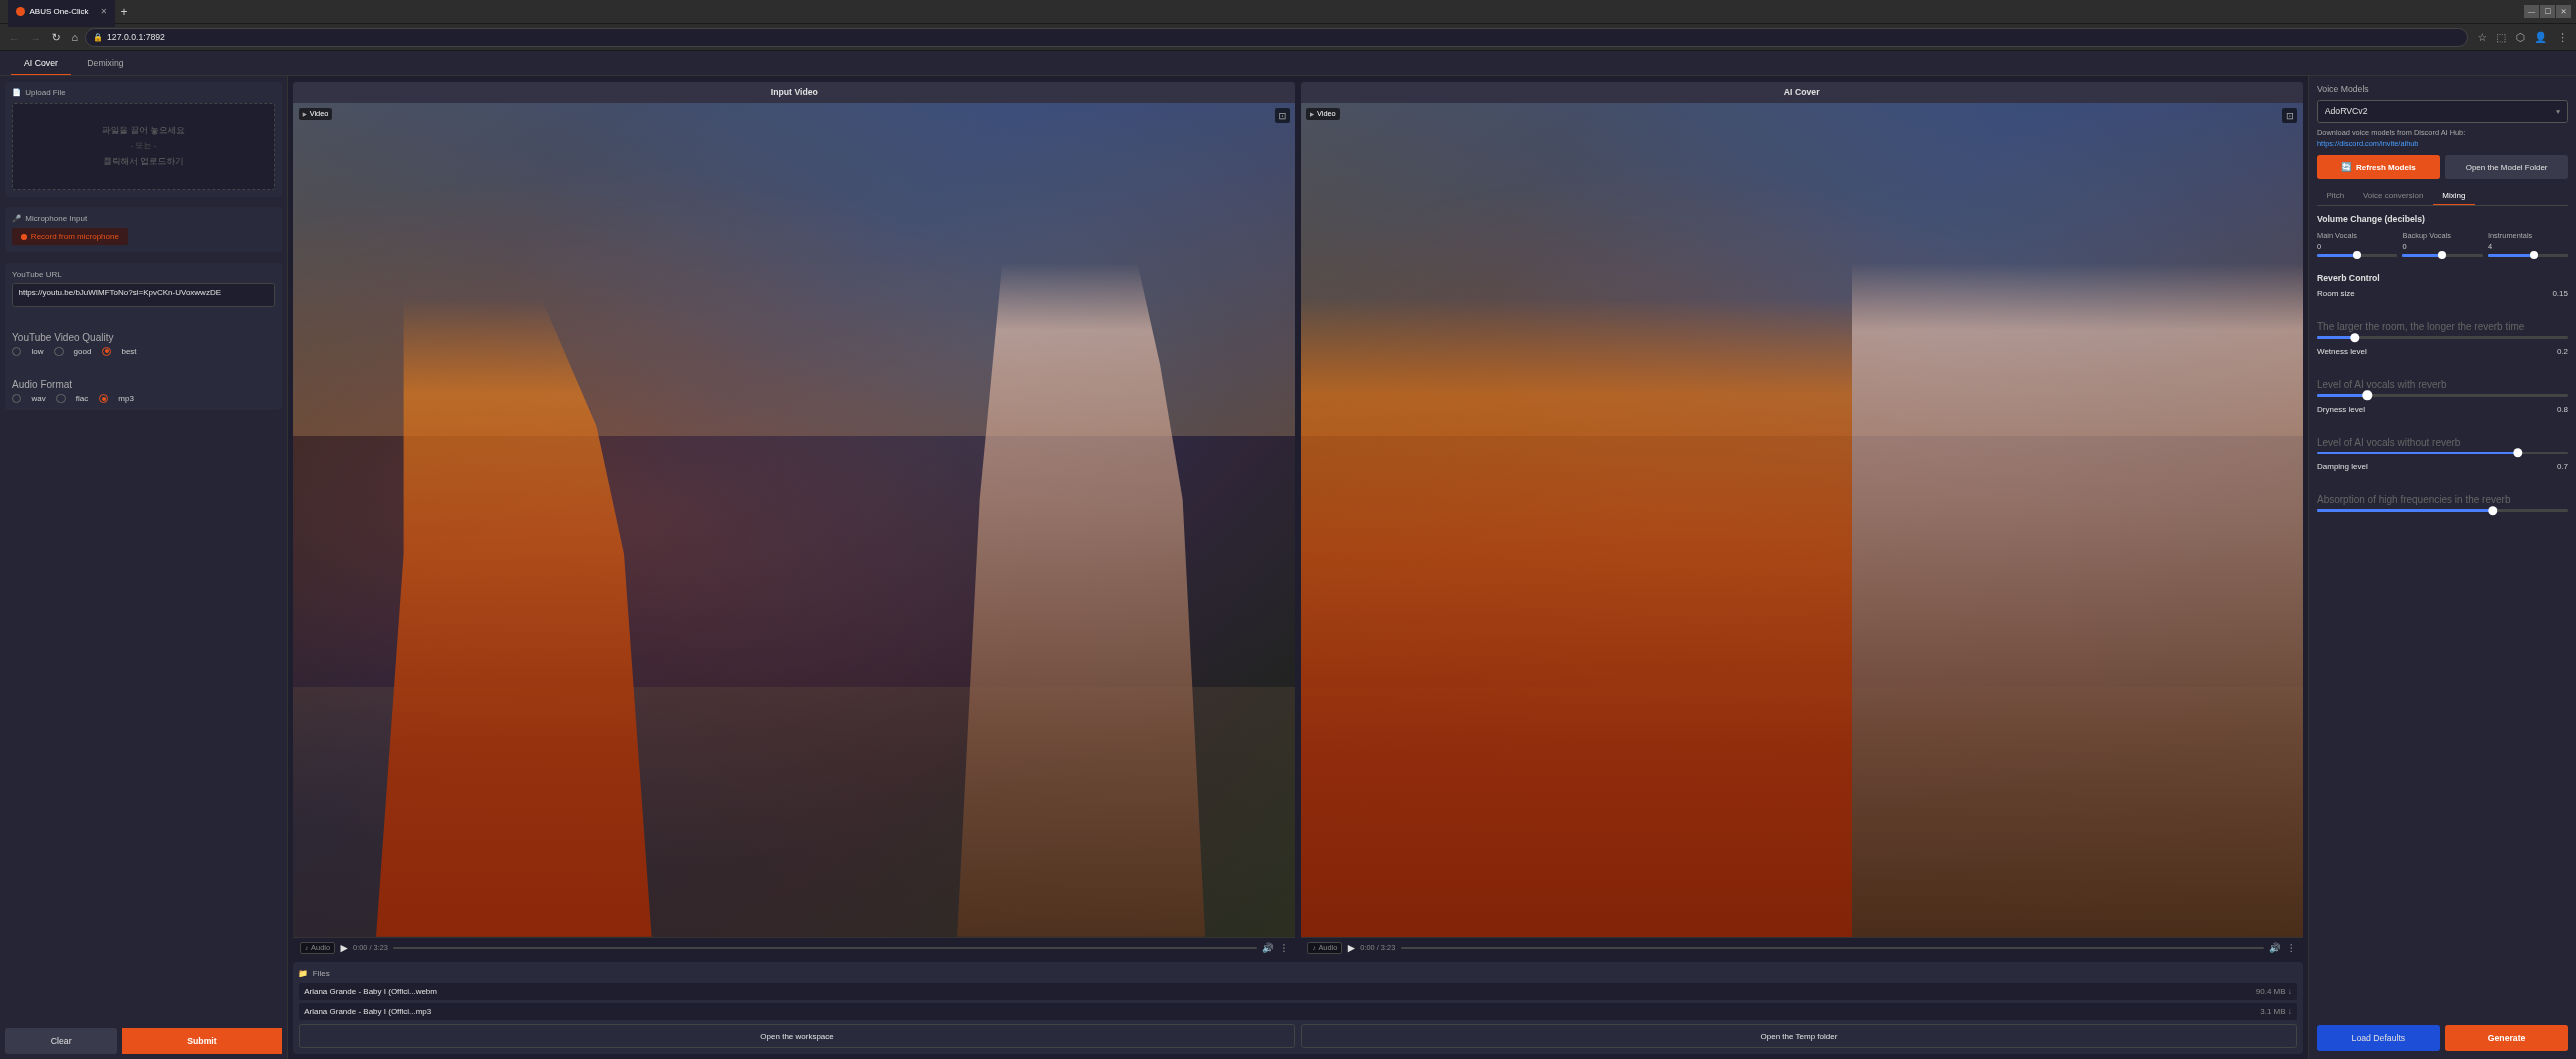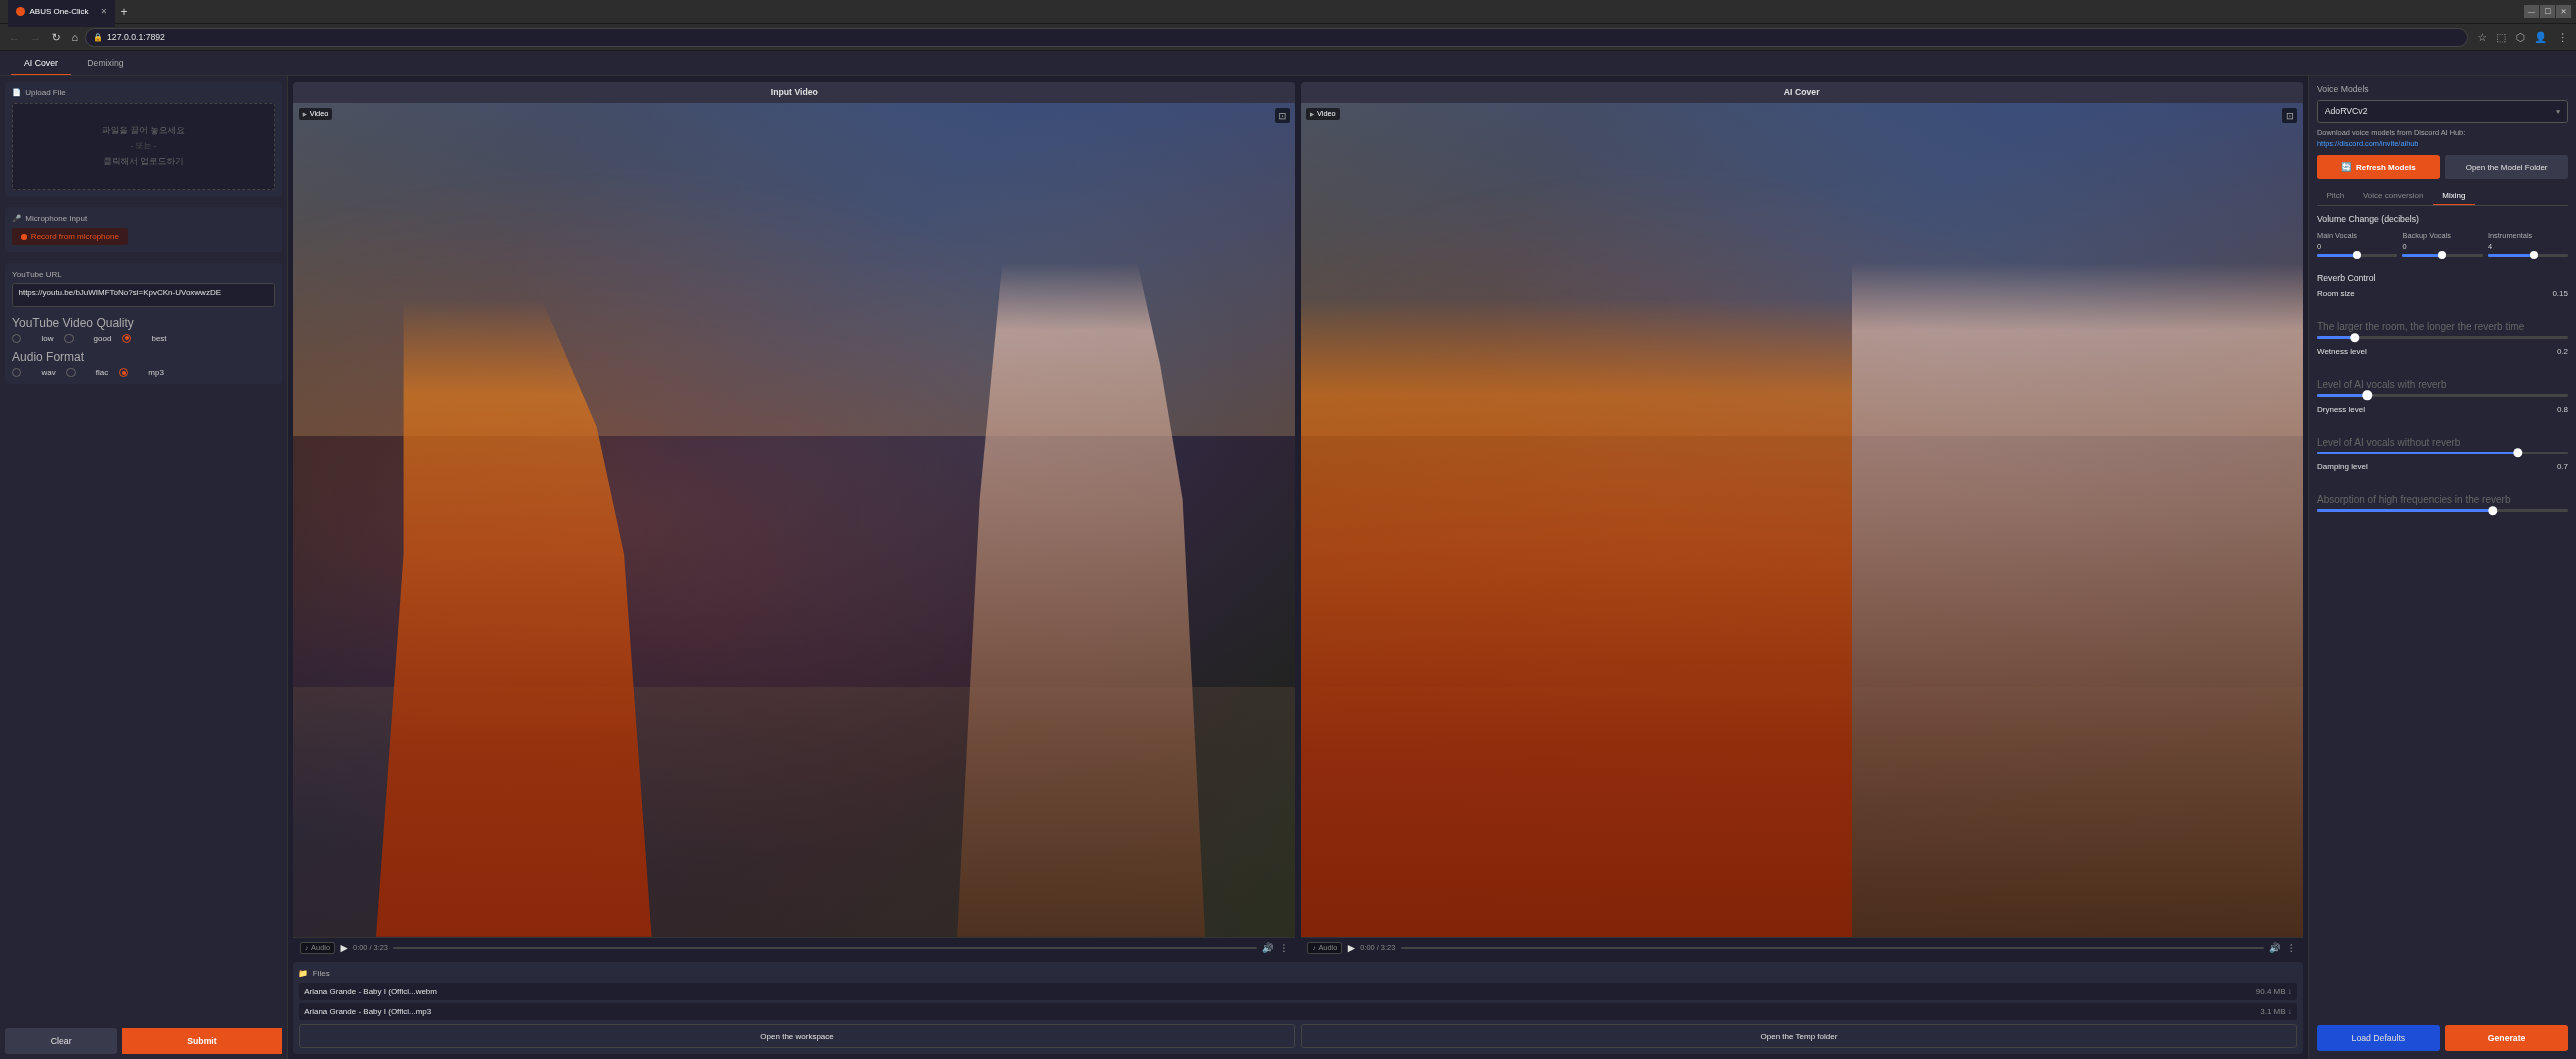--- a/index.html
+++ b/index.html
@@ -251,34 +251,34 @@
       color: #e0e0e0;
       font-size: 8px;
       padding: 4px 5.4px;
       width: 100%;
       resize: none;
       height: 24px;
       font-family: inherit;
     }
 
     .quality-label {
-      font-size: 12px;
+      font-size: 10px;
       color: #aaa;
       margin-bottom: 4px;
-      margin-top: 7px;
+      margin-top: 23px;
     }
     .radio-group {
       display: flex;
       gap: 10.7px;
       align-items: center;
     }
     .radio-option {
       display: flex;
       align-items: center;
-      gap: 20px;
+      gap: 10px;
       font-size: 8px;
       color: #ccc;
       cursor: pointer;
     }
     .radio-circle {
       width: 9.4px;
       height: 9.4px;
       border-radius: 50%;
       border: 1.3px solid #666;
       display: flex;
@@ -676,21 +676,21 @@
     .right-tab.active {
       color: #fff;
       border-bottom: 1.3px solid #e8521a;
     }
 
     .control-section {
       margin-bottom: 10.7px;
     }
     .control-title {
       font-size: 8.7px;
-      font-weight: 400;
+      font-weight: 700;
       color: #e0e0e0;
       margin-bottom: 6.7px;
     }
 
     .volume-controls {
       display: grid;
       grid-template-columns: 1fr 1fr 1fr;
       gap: 5.4px;
       margin-bottom: 5.4px;
     }

